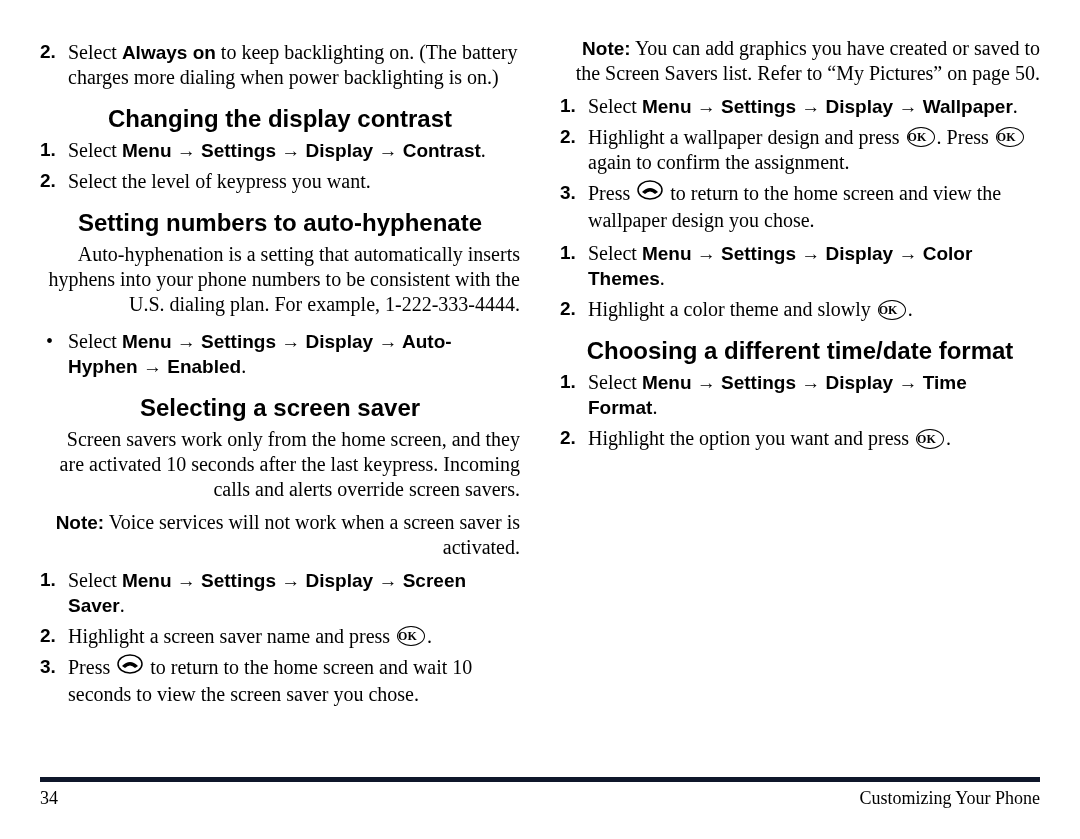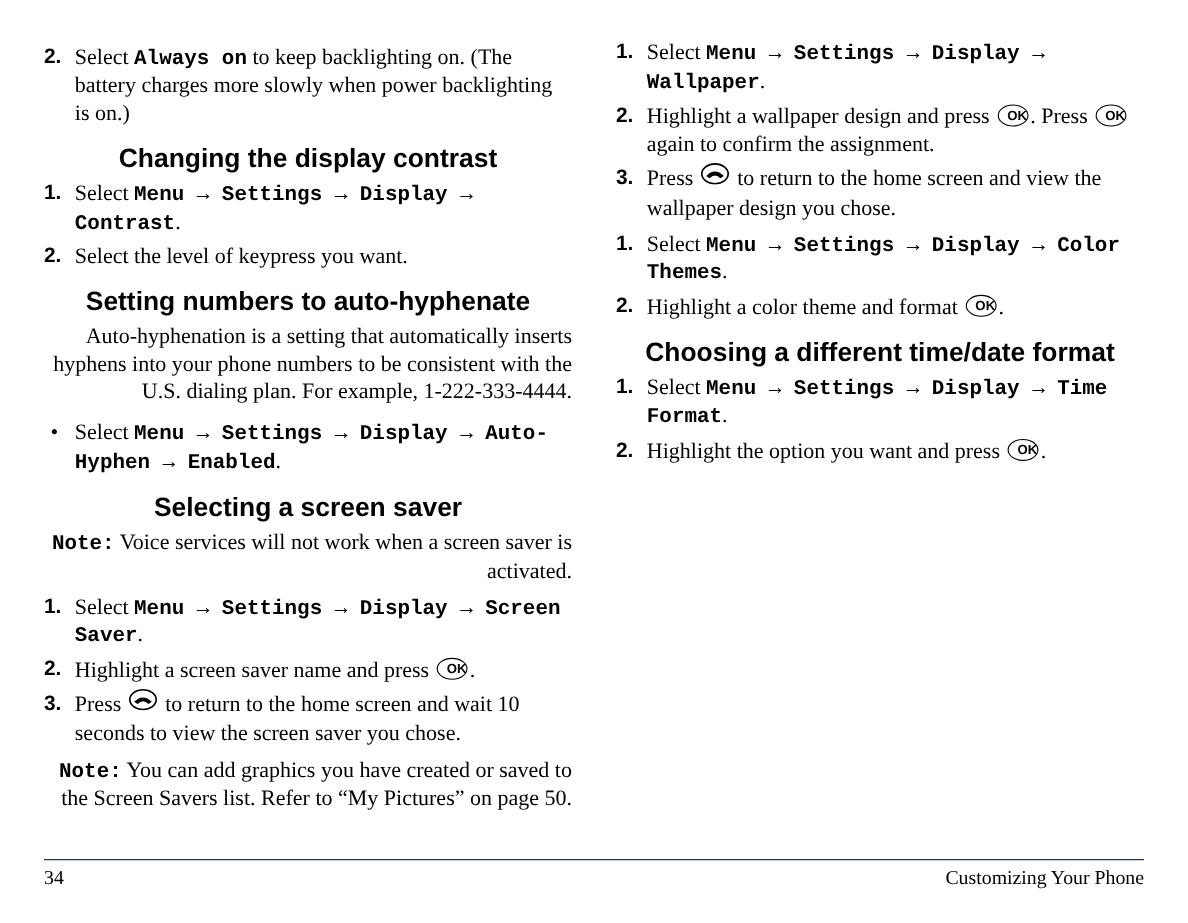--- a/index.html
+++ b/index.html
@@ -65,70 +65,70 @@
     margin: 2px 0 6px 0;
   }
   ul li::before {
     content: "•";
     position: absolute;
     left: 6px;
     top: 0;
     font-size: 20px;
   }
   .b {
-    font-family: Liberation Mono, monospace;
+    font-family: Liberation Sans, sans-serif;
     font-weight: bold;
     font-size: 19px;
   }
   .ok-icon {
     display: inline-block;
     vertical-align: middle;
     width: 26px;
     height: 18px;
     border: 1.5px solid #000;
     border-radius: 50%;
-    font-family: Liberation Sans, sans-serif;
+    font-family: Liberation Serif, serif;
     font-weight: bold;
     font-size: 12px;
     line-height: 18px;
-    text-align: right;
+    text-align: left;
     margin: 0 2px;
     position: relative;
     top: -2px;
   }
   .end-icon {
     display: inline-block;
     vertical-align: middle;
     margin: 0 2px;
     position: relative;
     top: -2px;
   }
   .footer {
     position: absolute;
     left: 40px;
     right: 40px;
     bottom: 30px;
-    border-top: 1px solid #0f172a;
+    border-top: 5px solid #0f172a;
     padding-top: 6px;
     font-size: 18px;
     display: flex;
     justify-content: space-between;
   }
   .block { break-inside: avoid; }
 </style>
 </head>
 <body>
 
 <div class="page">
   <div class="cols">
 
     <ol>
       <li>
         <span class="num">2.</span>
-        <span>Select </span><span class="b">Always on</span><span> to keep backlighting on. (The battery charges more slowly when power backlighting is on.)</span>
+        <span>Select </span><span class="b">Always on</span><span> to keep backlighting on. (The battery charges more dialing when power backlighting is on.)</span>
       </li>
     </ol>
 
     <h2>Changing the display contrast</h2>
     <ol>
       <li>
         <span class="num">1.</span>
         <span>Select </span><span class="b">Menu → Settings → Display → Contrast</span><span>.</span>
       </li>
       <li>
@@ -139,20 +139,21 @@
 
     <h2>Setting numbers to auto-hyphenate</h2>
     <p>Auto-hyphenation is a setting that automatically inserts hyphens into your phone numbers to be consistent with the U.S. dialing plan. For example, 1-222-333-4444.</p>
     <ul>
       <li>
         <span>Select </span><span class="b">Menu → Settings → Display → Auto-Hyphen → Enabled</span><span>.</span>
       </li>
     </ul>
 
     <h2>Selecting a screen saver</h2>
+    <p>Screen savers work only from the home screen, and they are activated 10 seconds after the last keypress. Incoming calls and alerts override screen savers.</p>
     <p><span class="b">Note:</span><span>  Voice services will not work when a screen saver is activated.</span></p>
     <ol>
       <li class="block">
         <span class="num">1.</span>
         <span>Select </span><span class="b">Menu → Settings → Display → Screen Saver</span><span>.</span>
       </li>
       <li>
         <span class="num">2.</span>
         <span>Highlight a screen saver name and press </span><span class="ok-icon">OK</span><span>.</span>
       </li>
@@ -184,21 +185,21 @@
       </li>
     </ol>
 
     <ol>
       <li class="block">
         <span class="num">1.</span>
         <span>Select </span><span class="b">Menu → Settings → Display → Color Themes</span><span>.</span>
       </li>
       <li>
         <span class="num">2.</span>
-        <span>Highlight a color theme and format </span><span class="ok-icon">OK</span><span>.</span>
+        <span>Highlight a color theme and slowly </span><span class="ok-icon">OK</span><span>.</span>
       </li>
     </ol>
 
     <h2>Choosing a different time/date format</h2>
     <ol>
       <li class="block">
         <span class="num">1.</span>
         <span>Select </span><span class="b">Menu → Settings → Display → Time Format</span><span>.</span>
       </li>
       <li>

